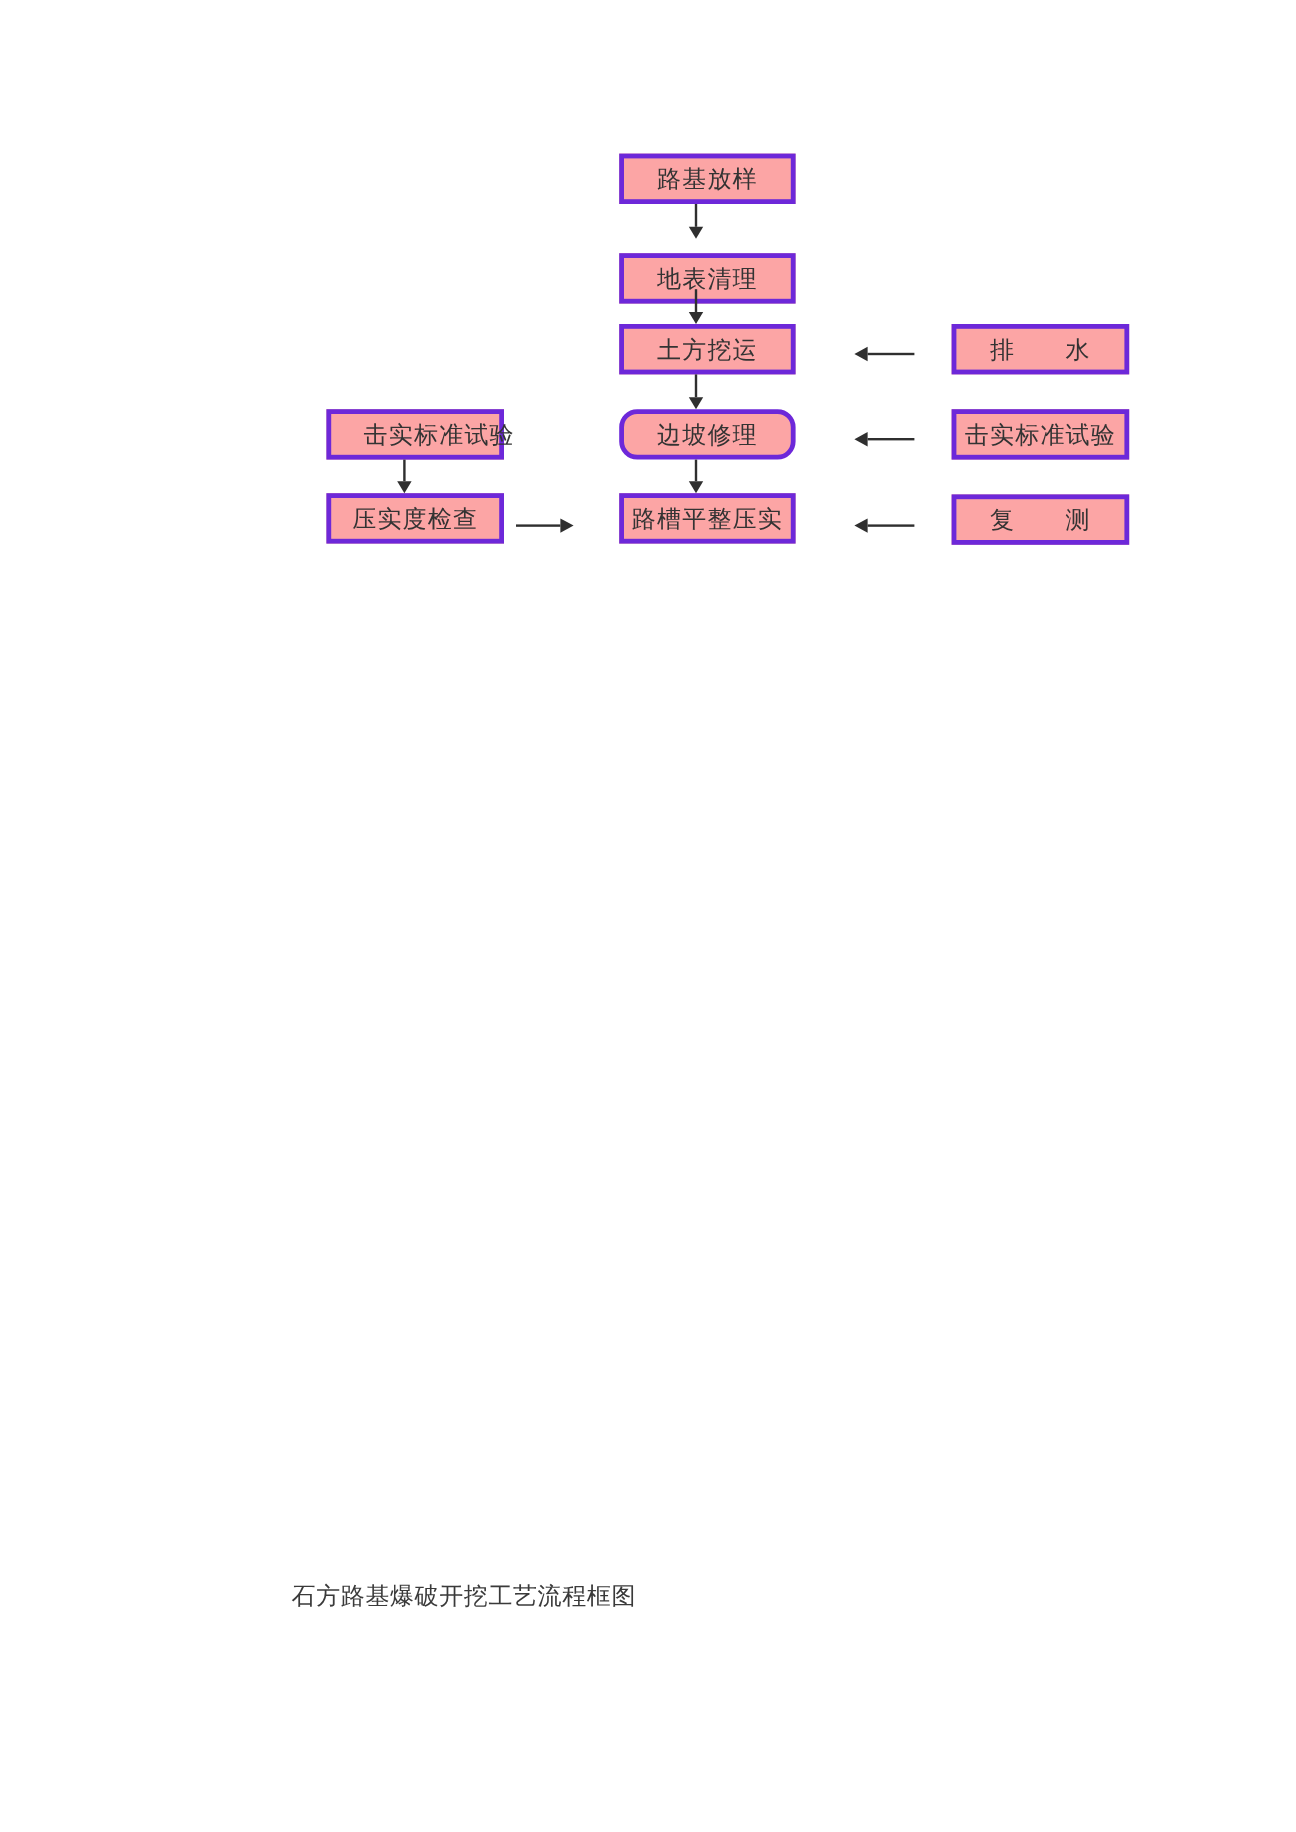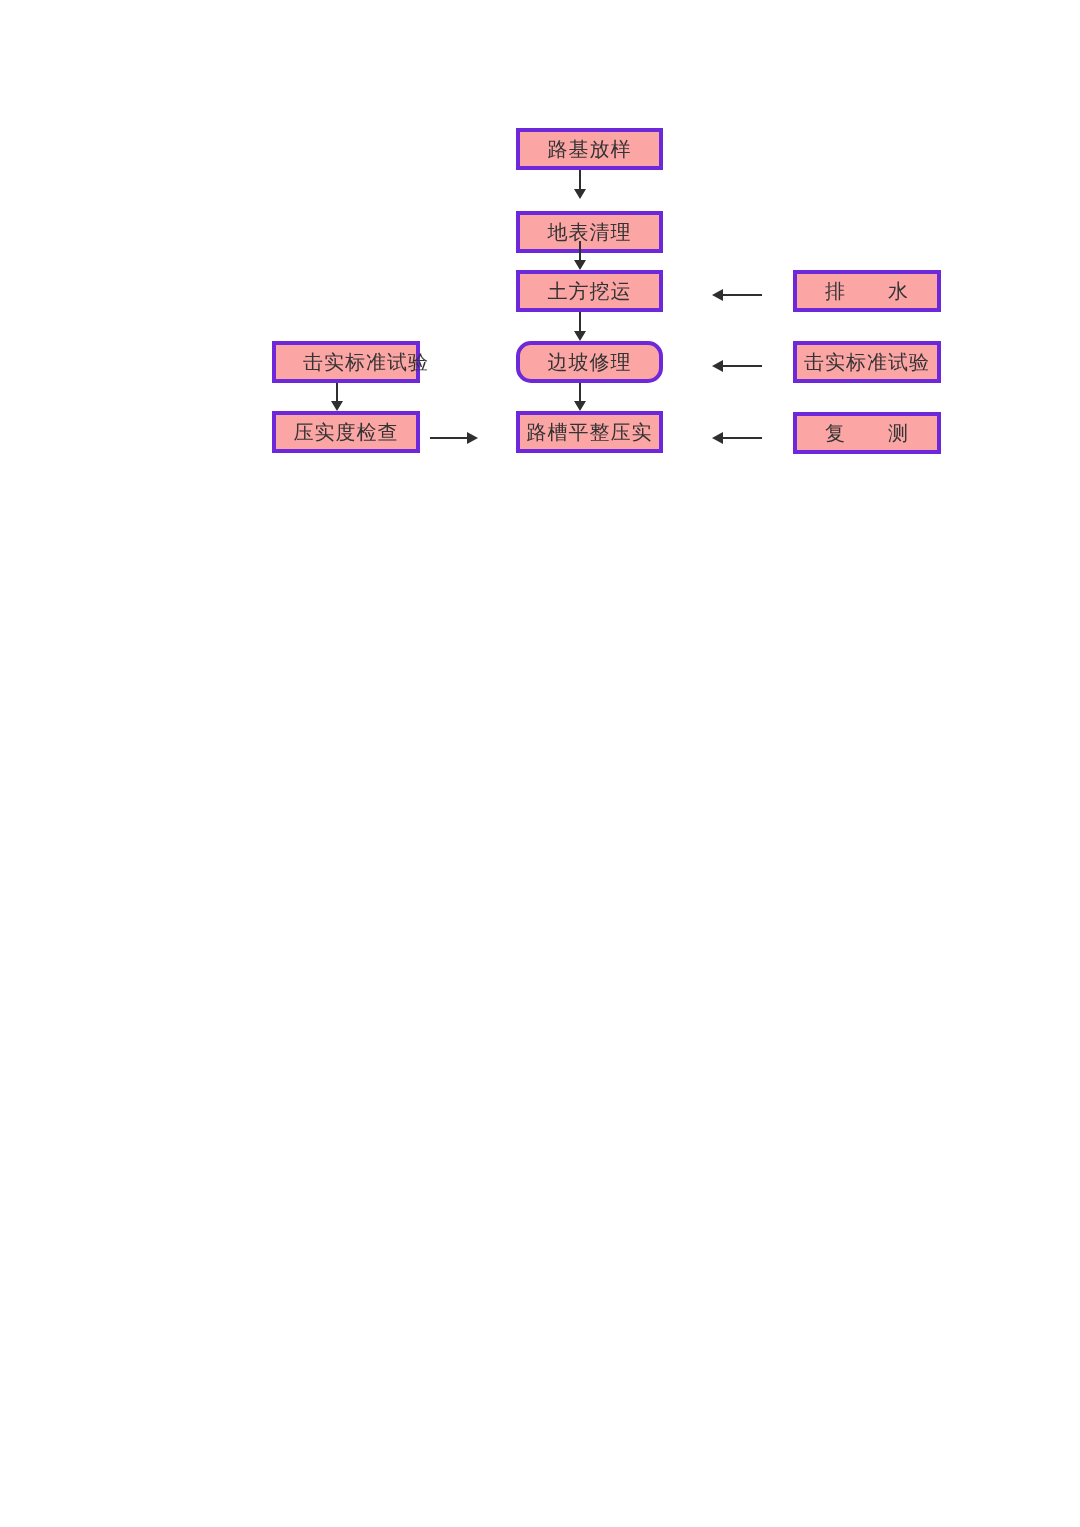--- a/index.html
+++ b/index.html
@@ -127,14 +127,15 @@
   <div class="arrow-down" style="left:579px; top:383px; height:18px;"></div>
 
   <div class="arrow-down" style="left:336px; top:383px; height:18px;"></div>
 
   <div class="arrow-left" style="left:723px; top:294px; width:39px;"></div>
   <div class="arrow-left" style="left:723px; top:365px; width:39px;"></div>
   <div class="arrow-left" style="left:723px; top:437px; width:39px;"></div>
 
   <div class="arrow-right" style="left:430px; top:437px; width:37px;"></div>
 
+  <div class="caption">石方路基爆破开挖工艺流程框图</div>
 
 </div>
 
 </body></html>

